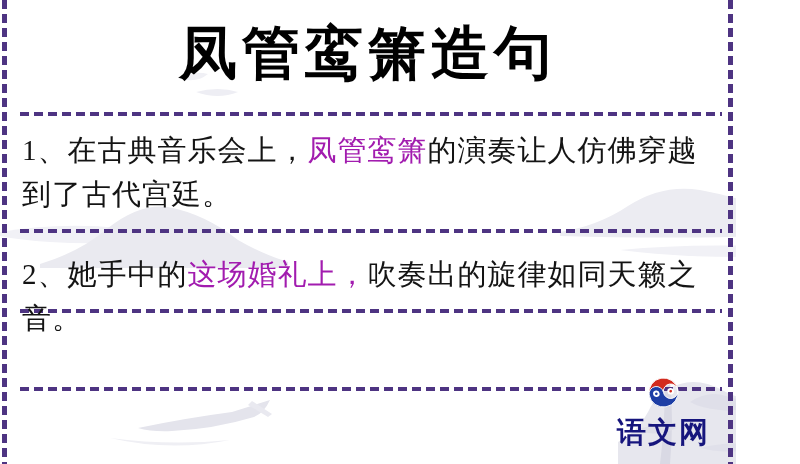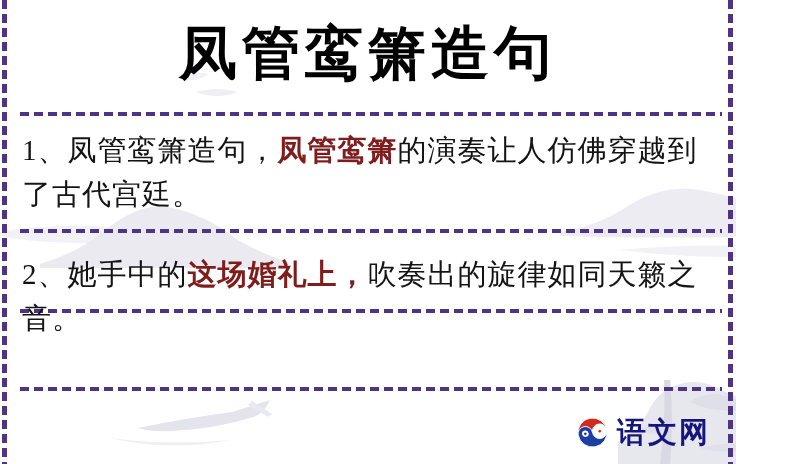--- a/index.html
+++ b/index.html
@@ -23,24 +23,24 @@
   .title {
     position:absolute; top:18px; left:0; right:0; margin:0;
     text-align:center; font-size:58px; font-weight:bold; color:#000;
     letter-spacing:5px; line-height:72px;
   }
   .sentence {
     position:absolute; left:22px; right:28px; margin:0;
     font-size:29px; color:#141414; line-height:44px; letter-spacing:1px;
   }
   #s1 { top:128px; } #s2 { top:252px; } #s3 { top:332px; }
-  .kw { color:#7f1d1d; font-weight:bold; }
+  .kw { color:#a21caf; font-weight:normal; }
   .logo {
     position:absolute; right:26px; bottom:16px;
-    display:flex; align-items:center; gap:9px;
+    display:flex; align-items:center; gap:9px;flex-direction:column;
   }
   .logo-icon { width:31px; height:31px; display:block; }
   .logo-text {
     font-family:"Liberation Sans","DejaVu Sans",sans-serif;
     font-size:29px; font-weight:bold; color:#16157D; letter-spacing:2px;
     line-height:31px;
   }
 </style>
 </head>
 <body>
@@ -74,21 +74,21 @@
   <div class="border-v border-left"></div>
   <div class="border-v border-right"></div>
 
   <h1 class="title">凤管鸾箫造句</h1>
 
   <div class="sep" id="sep1"></div>
   <div class="sep" id="sep2"></div>
   <div class="sep" id="sep3"></div>
   <div class="sep" id="sep4"></div>
 
-  <p class="sentence" id="s1"><span>1、</span><span>凤管鸾箫造句，</span><span class="kw">凤管鸾箫</span><span>的演奏让人仿佛穿越到了古代宫廷。</span></p>
+  <p class="sentence" id="s1"><span>1、</span><span>在古典音乐会上，</span><span class="kw">凤管鸾箫</span><span>的演奏让人仿佛穿越到了古代宫廷。</span></p>
 
   <p class="sentence" id="s2"><span>2、</span><span>她手中的</span><span class="kw">这场婚礼上，</span><span>吹奏出的旋律如同天籁之音。</span></p>
 
 
   <div class="logo">
     <svg class="logo-icon" viewBox="0 0 32 32" aria-hidden="true">
       <g transform="rotate(80 16 16)">
         <path d="M16 1 A15 15 0 0 0 16 31 A7.5 7.5 0 0 0 16 16 A7.5 7.5 0 0 1 16 1 Z" fill="#D22B1E" stroke="#ffffff" stroke-width="0.9"></path>
         <path d="M16 1 A15 15 0 0 1 16 31 A7.5 7.5 0 0 1 16 16 A7.5 7.5 0 0 0 16 1 Z" fill="#1D3EA5" stroke="#ffffff" stroke-width="0.9"></path>
         <circle cx="16" cy="8.5" r="3.4" fill="#ffffff"></circle>

